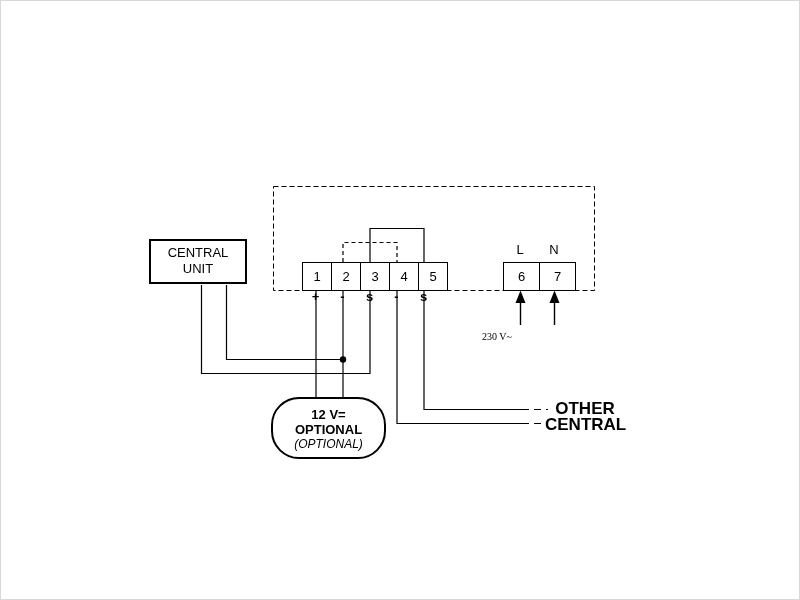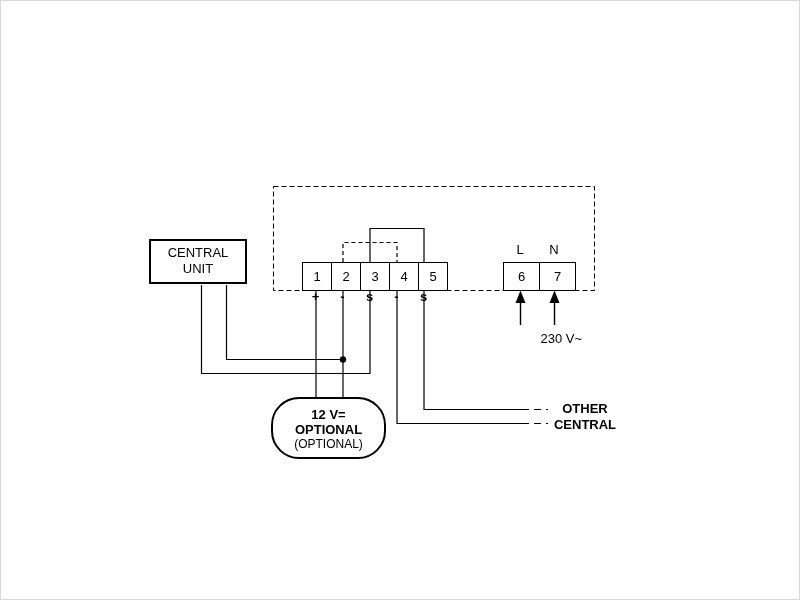--- a/index.html
+++ b/index.html
@@ -9,35 +9,35 @@
     font-family: "Liberation Sans", sans-serif; color: #000; overflow: hidden;
   }
   .wire-layer { position: absolute; left: 0; top: 0; }
   .abs { position: absolute; box-sizing: border-box; }
   .outlined-box { border: 2px solid #000; background: #fff; text-align: center; }
   .central-unit { left: 148px; top: 238px; width: 98px; height: 45px;
     font-weight: normal; font-size: 13px; line-height: 16px; padding-top: 4px; }
   .battery { left: 270px; top: 396px; width: 115px; height: 62px;
     font-size: 13px; line-height: 15px; padding-top: 8px; border-radius: 28px; }
   .battery .b1, .battery .b2 { font-weight: bold; }
-  .battery .b3 { font-weight: normal; font-size: 12px; }
+  .battery .b3 { font-weight: normal; font-size: 12px; font-style: italic; }
   .tstrip { display: flex; }
   .tcell { width: 28px; height: 27px; border: 1px solid #000; background: #fff;
     display: flex; align-items: center; justify-content: center; font-size: 13px; }
   .tcell + .tcell { margin-left: -1px; }
   .tcell.wide { width: 35px; }
   .strip-main { left: 301px; top: 261px; }
   .strip-mains { left: 502px; top: 261px; }
   .symrow { left: 301px; top: 289px; width: 136px; display: flex; }
   .symrow span { width: 27px; text-align: center; font-weight: bold; font-size: 13px; line-height: 14px; }
   .lnrow { left: 502px; top: 241px; width: 68px; display: flex; }
   .lnrow span { width: 34px; text-align: center; font-size: 13px; }
-  .mains-label { left: 481px; top: 330px; width: 100px; text-align: right; font-size: 13px; }
+  .mains-label { left: 481px; top: 330px; width: 100px; text-align: left; font-size: 10px; font-family: Liberation Serif, serif; }
   .sensors-label { left: 544px; top: 400px; width: 80px; text-align: center;
-    font-weight: bold; font-size: 13px; line-height: 16px; }
+    font-weight: bold; font-size: 17px; line-height: 16px; }
 </style>
 </head>
 <body>
 
 <div class="canvas">
 
   <svg class="wire-layer" width="800" height="600" viewBox="0 0 800 600">
 
     <rect x="272.5" y="185.5" width="321" height="104" fill="none" stroke="#000" stroke-width="1" stroke-dasharray="5 3"></rect>
 

